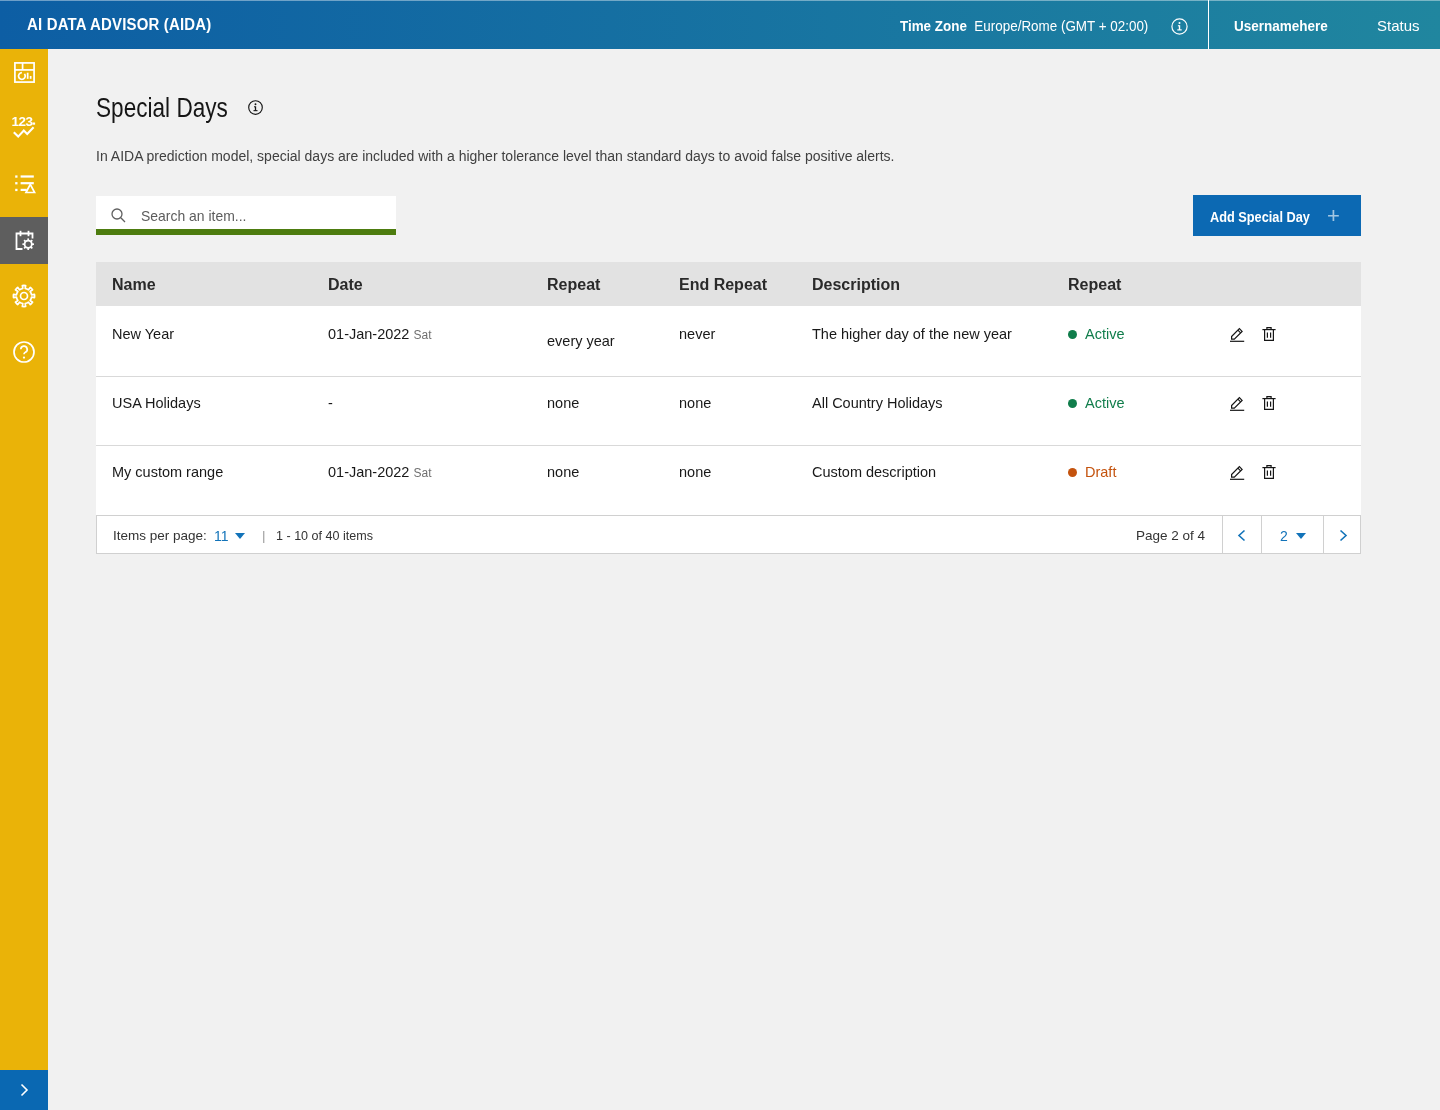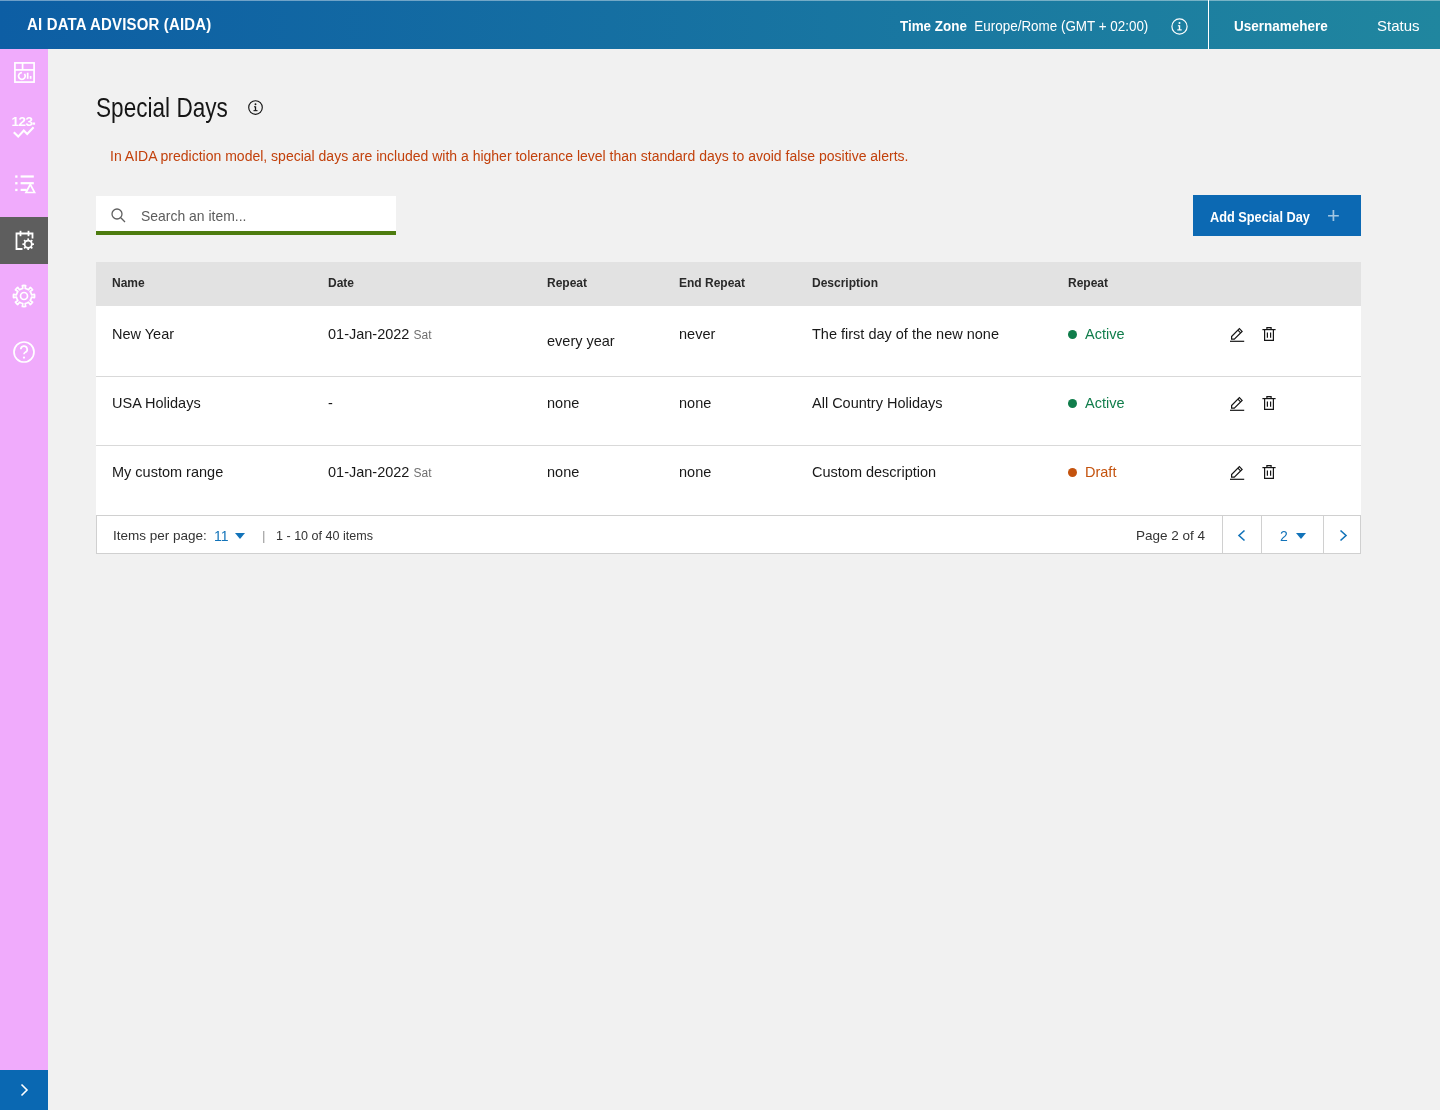--- a/index.html
+++ b/index.html
@@ -13,41 +13,41 @@
 #topbar:before { content:''; position:absolute; left:0; top:0; width:100%; height:1px; background:rgba(255,255,255,0.4); }
 #brand { position:absolute; left:27px; top:16px; font-size:16px; font-weight:700; letter-spacing:0.2px; transform:scaleX(0.935); transform-origin:left top; }
 #tz { position:absolute; left:900px; top:17px; font-size:15px; transform:scaleX(0.895); transform-origin:left top; }
 #tzb { font-weight:700; }
 #tbinfo { position:absolute; left:1171px; top:18px; }
 #tbsep { position:absolute; left:1208px; top:0; width:1px; height:49px; background:#ffffff; }
 #uname { position:absolute; left:1234px; top:17px; font-size:15px; font-weight:700; transform:scaleX(0.9); transform-origin:left top; }
 #logout { position:absolute; left:1377px; top:17px; font-size:15px; }
 
 
-#sidebar { position:absolute; left:0; top:49px; width:48px; height:1061px; background:#f0abfc; }
+#sidebar { position:absolute; left:0; top:49px; width:48px; height:1061px; background:#eab308; }
 .sbi { position:absolute; left:0; width:48px; height:47px; display:flex; align-items:center; justify-content:center; }
 #sbsel { position:absolute; left:0; top:168px; width:48px; height:47px; background:#5e5e5e; }
 #sbexp { position:absolute; left:0; top:1070px; width:48px; height:40px; background:#0a68b2; display:flex; align-items:center; justify-content:center; }
 
 
 #title { position:absolute; left:96px; top:94px; font-size:28px; line-height:28px; color:#161616; transform:scaleX(0.807); transform-origin:left top; }
 #titinfo { position:absolute; left:248px; top:100px; }
-#para { position:absolute; left:96px; top:148px; font-size:14px; color:#c2410c;margin-left:14px; }
-
-#search { position:absolute; left:96px; top:196px; width:300px; height:39px; background:#fff; border-bottom:4px solid #4d7c0f; }
+#para { position:absolute; left:96px; top:148px; font-size:14px; color:#404040; }
+
+#search { position:absolute; left:96px; top:196px; width:300px; height:39px; background:#fff; border-bottom:6px solid #4d7c0f; }
 #sico { position:absolute; left:14px; top:11px; }
 #sph { position:absolute; left:45px; top:11px; font-size:15px; color:#5c5c5c; transform:scaleX(0.93); transform-origin:left top; }
 
 #addbtn { position:absolute; left:1193px; top:195px; width:168px; height:41px; background:#0c69b3; color:#fff; }
 #addbtn .lbl { position:absolute; left:17px; top:13px; font-size:15px; font-weight:700; transform:scaleX(0.85); transform-origin:left top; }
 #addbtn .plus { position:absolute; left:134px; top:8px; font-size:22px; font-weight:400; color:rgba(255,255,255,0.62); }
 
 
 #thead { position:absolute; left:96px; top:262px; width:1265px; height:44px; background:#e2e2e2; }
-.th { position:absolute; top:14px; font-size:12px; font-weight:700; color:#2a2a2a; }
+.th { position:absolute; top:14px; font-size:16px; font-weight:700; color:#2a2a2a; }
 #tbody { position:absolute; left:96px; top:306px; width:1265px; height:209px; background:#fff; }
 .sep { position:absolute; left:96px; width:1265px; height:1px; background:#d9d9d9; }
 .cell { position:absolute; font-size:14.5px; color:#191919; }
 .small { font-size:12px; color:#6f6f6f; }
 .active { color:#107d4b; }
 .draft { color:#c4530e; }
 .dot { position:absolute; width:9px; height:9px; border-radius:50%; }
 .gdot { background:#107d4b; }
 .odot { background:#c4530e; }
 .icobtn { position:absolute; width:16px; height:16px; }
@@ -180,21 +180,21 @@
   <span class="th" style="left:583px;">End Repeat</span>
   <span class="th" style="left:716px;">Description</span>
   <span class="th" style="left:972px;">Repeat</span>
 </div>
 <div id="tbody"></div>
 
 <span class="cell" style="left:112px; top:326px;">New Year</span>
 <span class="cell" style="left:328px; top:326px;">01-Jan-2022 <span class="small">Sat</span></span>
 <span class="cell" style="left:547px; top:326px;margin-top:7px;">every year</span>
 <span class="cell" style="left:679px; top:326px;">never</span>
-<span class="cell" style="left:812px; top:326px;">The first day of the new none</span>
+<span class="cell" style="left:812px; top:326px;">The higher day of the new year</span>
 <span class="dot gdot" style="left:1068px; top:330px;"></span>
 <span class="cell active" style="left:1085px; top:326px;">Active</span>
 <span class="icobtn" style="left:1229px; top:326px;" id="ed1"><svg width="16" height="16" viewBox="0 0 16 16" fill="none" stroke="#161616" stroke-width="1.2">
       <path d="M2.6 10.5 L10.4 2.7 L13.1 5.4 L5.3 13.2 L2.6 13.2 Z"></path>
       <line x1="8.9" y1="4.2" x2="11.6" y2="6.9"></line>
       <line x1="1" y1="15.3" x2="15.2" y2="15.3"></line>
     </svg></span>
 <span class="icobtn" style="left:1261px; top:326px;" id="tr1"><svg width="16" height="16" viewBox="0 0 16 16" fill="none" stroke="#161616" stroke-width="1.2">
       <line x1="1.4" y1="3.6" x2="14.6" y2="3.6"></line>
       <path d="M5.9 3.4 V1.7 H10.1 V3.4"></path>

